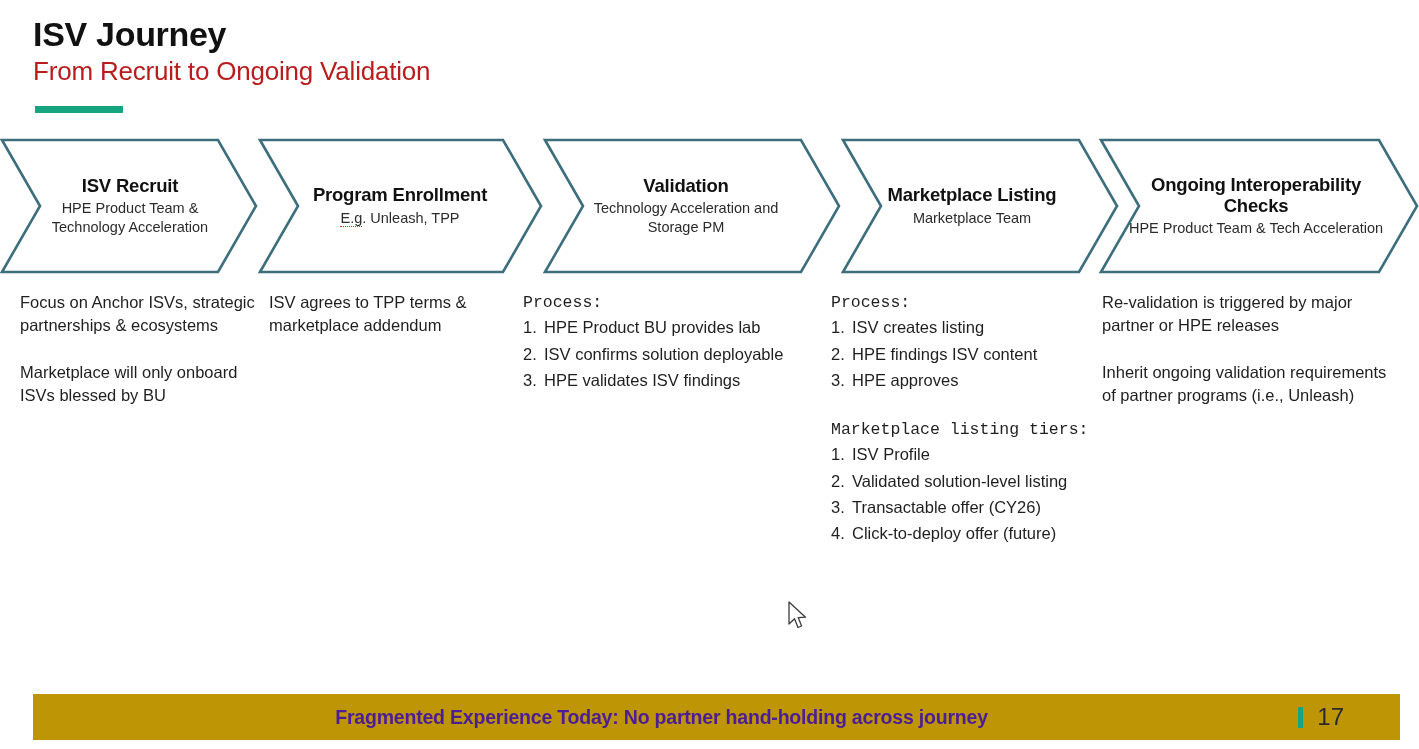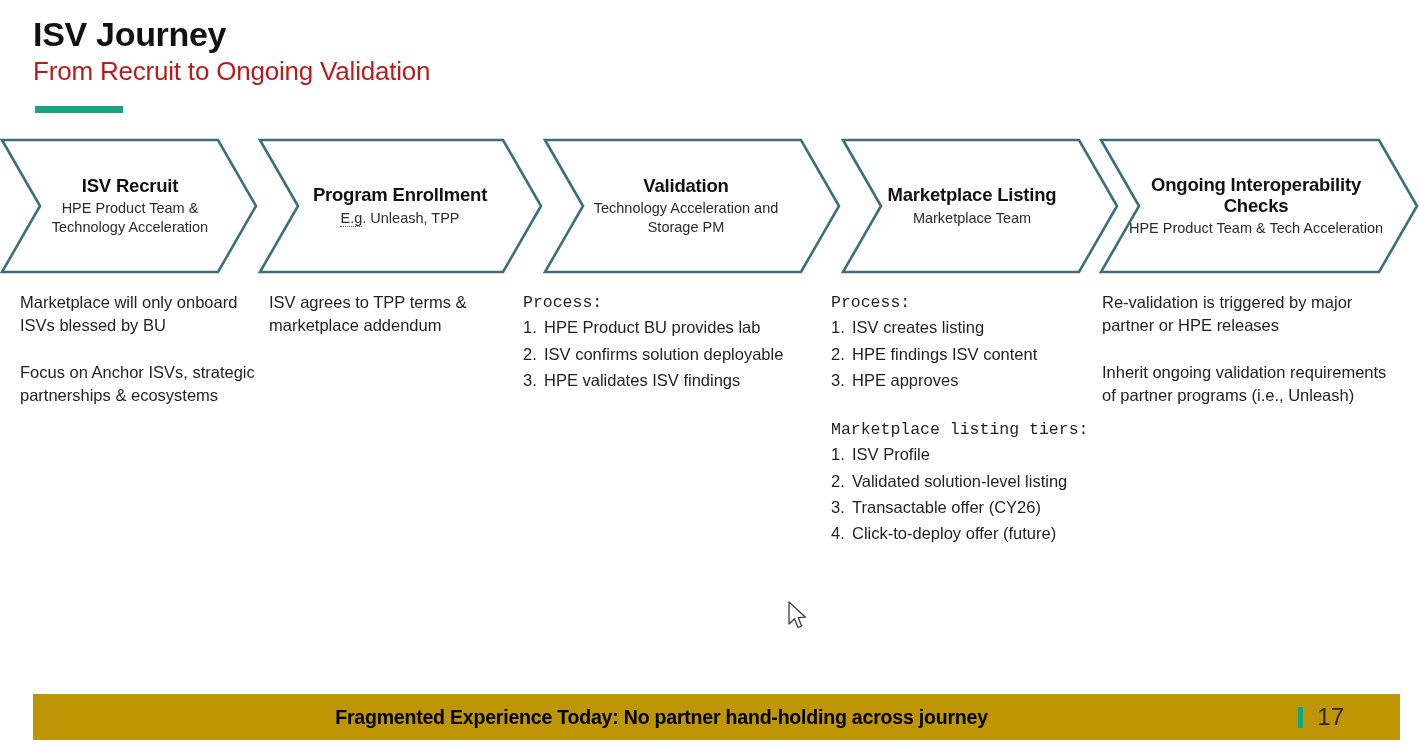--- a/index.html
+++ b/index.html
@@ -161,21 +161,21 @@
     right: 0;
     top: 0;
     height: 46px;
     display: flex;
     align-items: center;
     justify-content: center;
     padding-right: 110px;
     box-sizing: border-box;
     font-size: 19.5px;
     font-weight: bold;
-    color: #000000;
+    color: #4c1d95;
     letter-spacing: -0.2px;
   }
   #page-number-group {
     position: absolute;
     right: 56px;
     top: 0;
     height: 46px;
     display: flex;
     align-items: center;
     gap: 14px;
@@ -260,22 +260,22 @@
   <div class="chevron-text" style="left:1128px; width:256px;">
     <div class="chevron-title">Ongoing Interoperability Checks</div>
     <div class="chevron-sub">HPE Product Team &amp; Tech Acceleration</div>
   </div>
 
 </div>
 
 <div id="columns">
 
   <div class="column" style="left:20px; width:235px;">
+    <p class="para">Focus on Anchor ISVs, strategic partnerships &amp; ecosystems</p>
     <p class="para">Marketplace will only onboard ISVs blessed by BU</p>
-    <p class="para">Focus on Anchor ISVs, strategic partnerships &amp; ecosystems</p>
   </div>
 
   <div class="column" style="left:269px; width:240px;">
     <p class="para">ISV agrees to TPP terms &amp; marketplace addendum</p>
   </div>
 
   <div class="column" style="left:523px; width:300px;">
     <p class="list-head">Process:</p>
     <ol class="numlist">
       <li>

